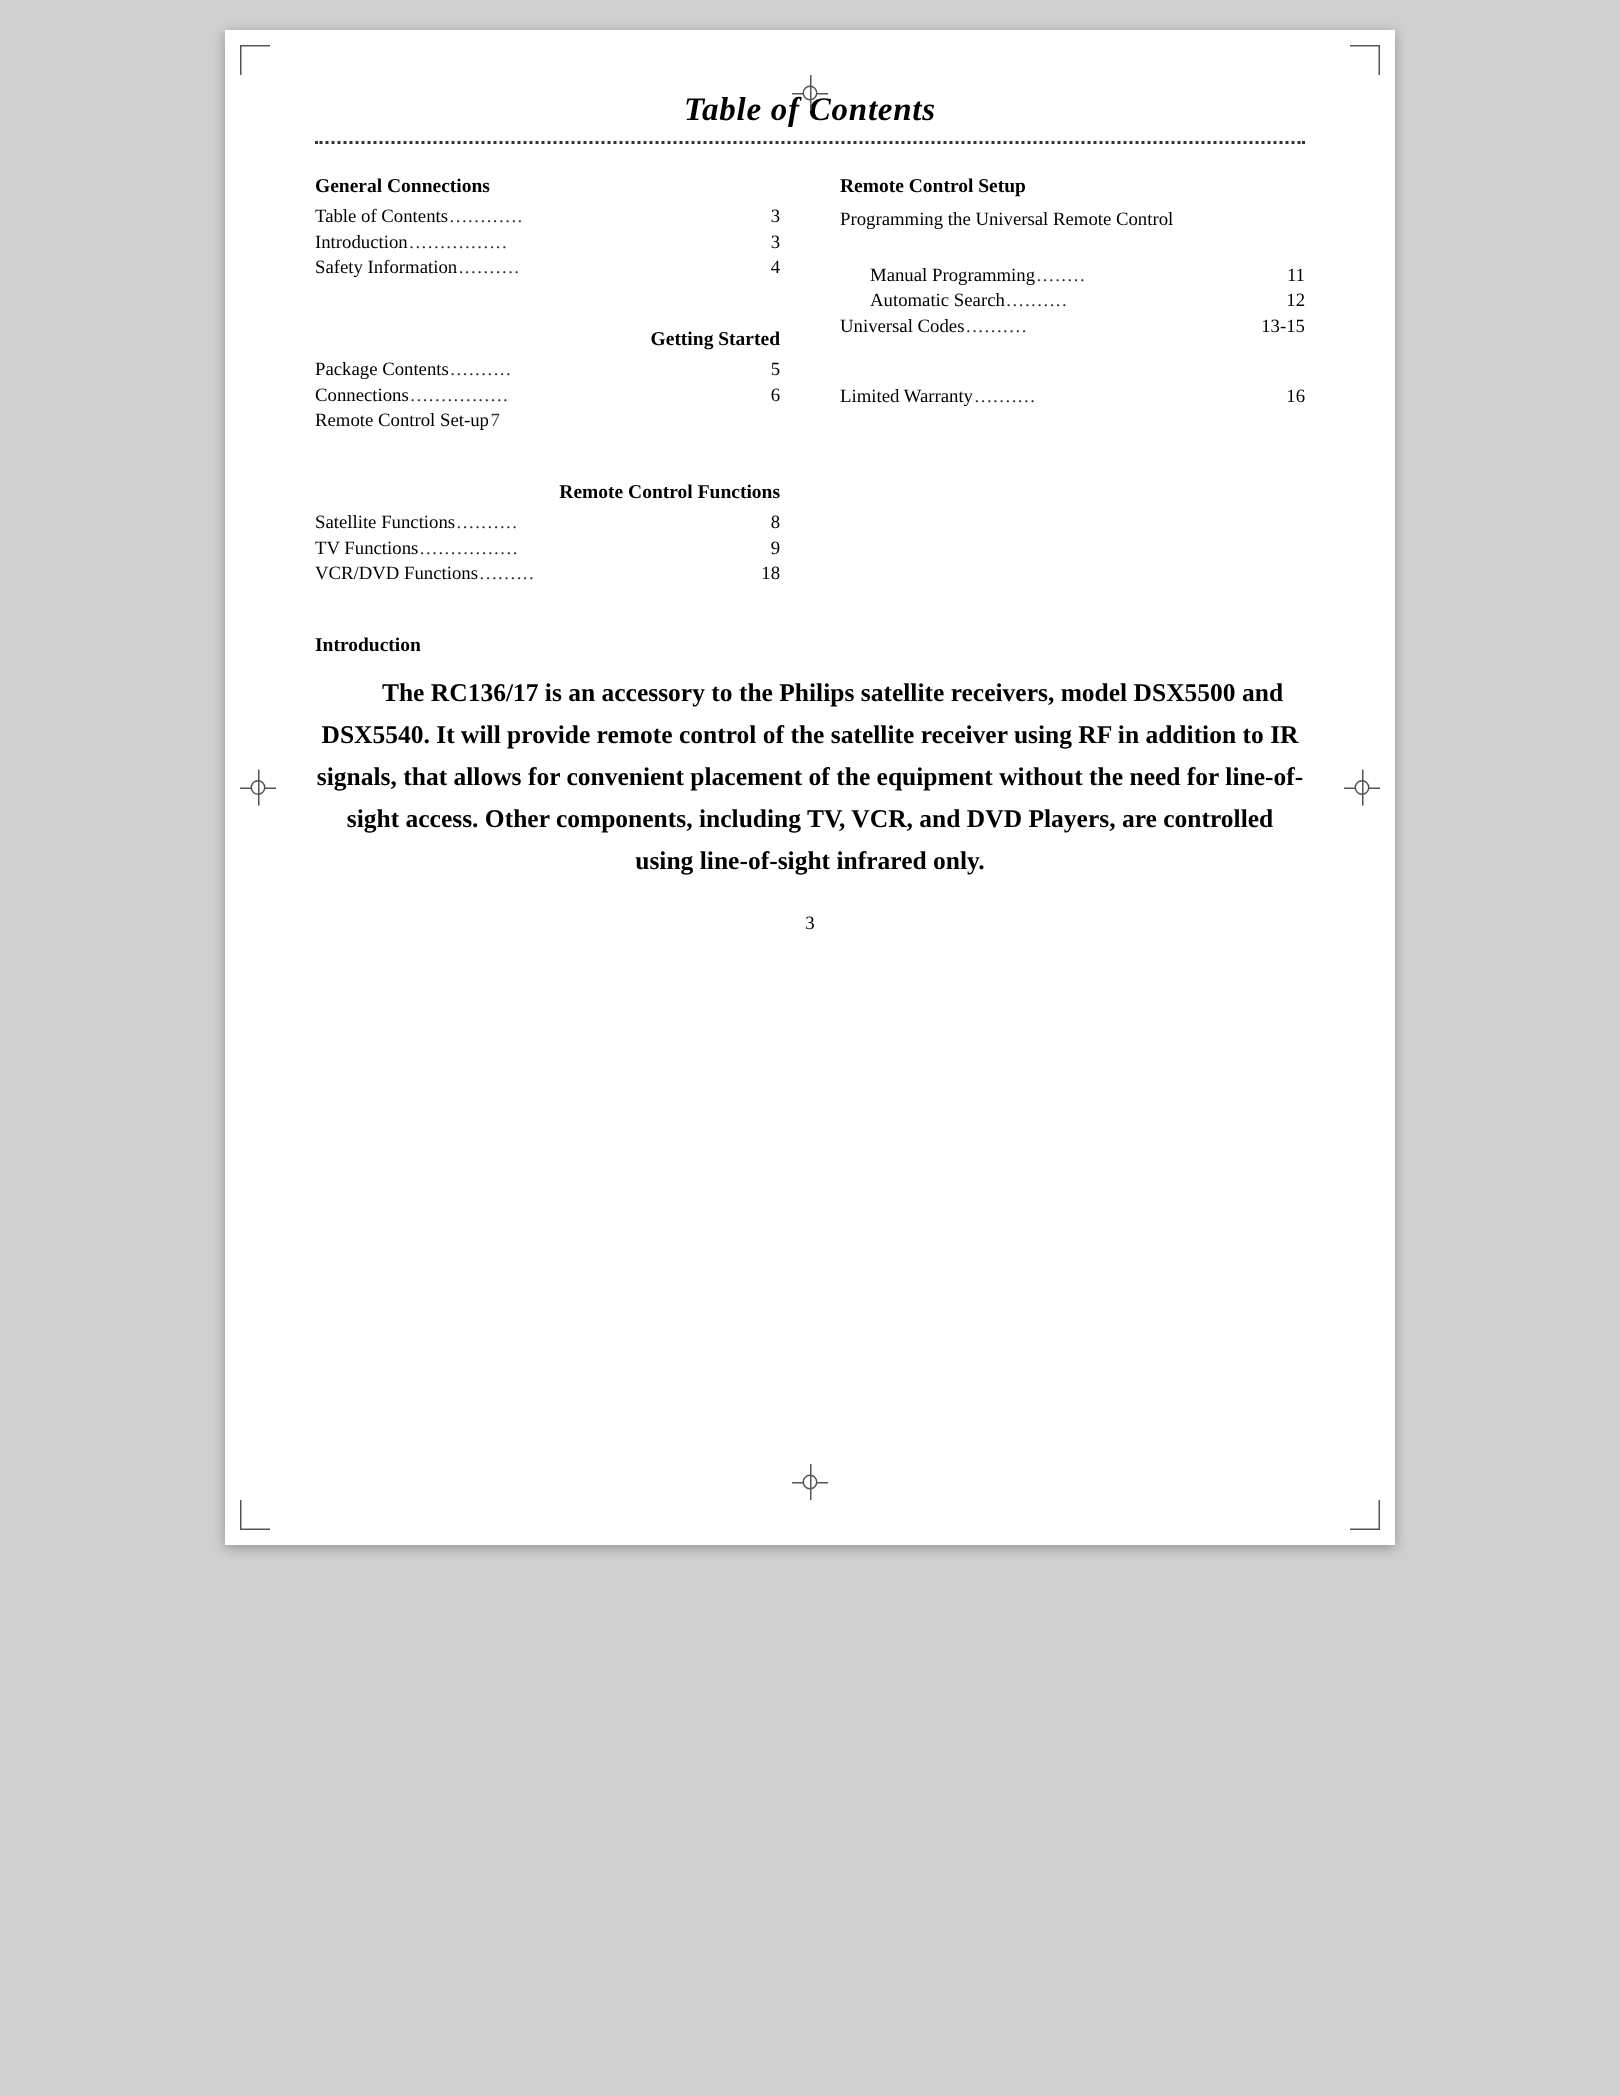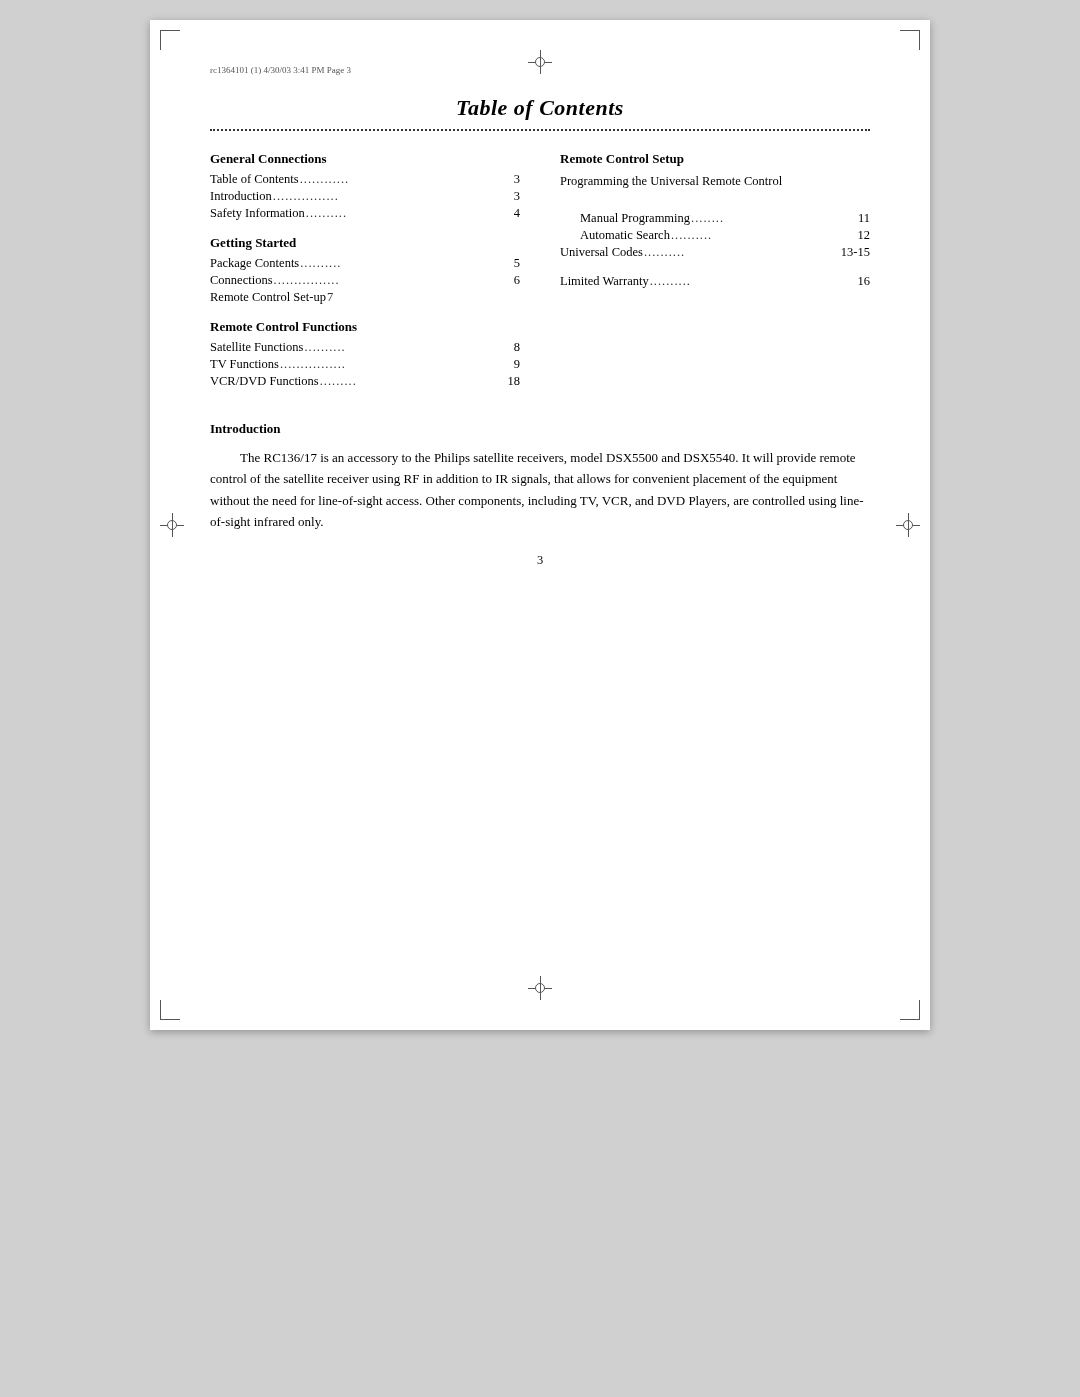--- a/index.html
+++ b/index.html
@@ -173,40 +173,42 @@
       margin: 0 1px;
       color: #333;
     }
 
     .entry-page {
       white-space: nowrap;
       font-size: 12.5px;
     }
 
     .section-spacer {
-      margin-top: 14px;
+      margin-top: 32px;
+      text-align: right;
     }
 
     
     .intro-section {
       margin-top: 10px;
     }
 
     .intro-header {
       font-size: 13px;
       font-weight: bold;
       margin-bottom: 10px;
     }
 
     .intro-paragraph {
-      font-size: 13px;
+      font-size: 17px;
       line-height: 1.65;
       text-indent: 30px;
       margin-bottom: 14px;
-      text-align: left;
+      text-align: center;
+      font-weight: bold;
     }
 
     
     .page-number {
       text-align: center;
       font-size: 12.5px;
       margin-top: 20px;
     }
 
     .remote-setup-header {
@@ -241,21 +243,20 @@
   <div class="crosshair right-center">
     <div class="circle"></div>
   </div>
   <div class="crosshair bottom-center">
     <div class="circle"></div>
   </div>
   <div class="crosshair top-center">
     <div class="circle"></div>
   </div>
 
-  <div class="meta-line">rc1364101 (1)  4/30/03  3:41 PM  Page 3</div>
 
   <div class="page-title">Table of Contents</div>
 
   <hr class="dotted-rule">
 
   <div class="toc-columns">
 
     <div class="toc-col">
 
       <div class="toc-section-header">General Connections</div>

